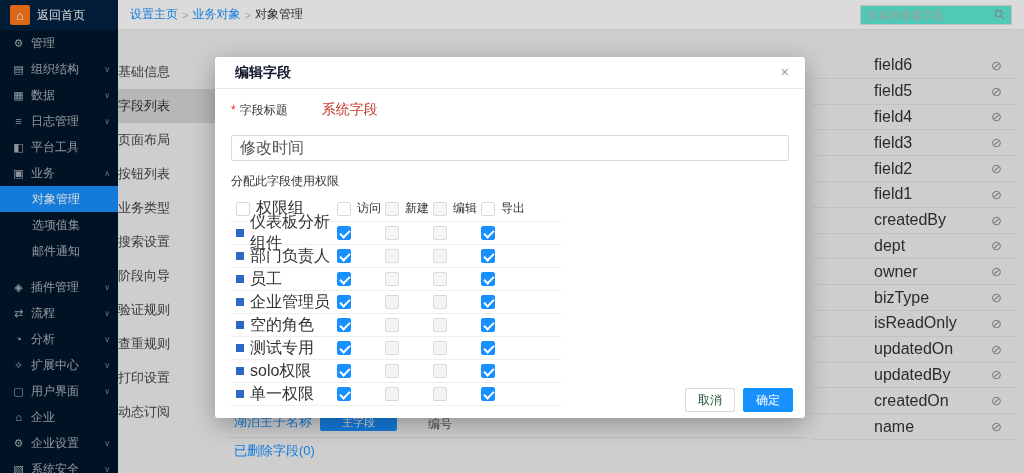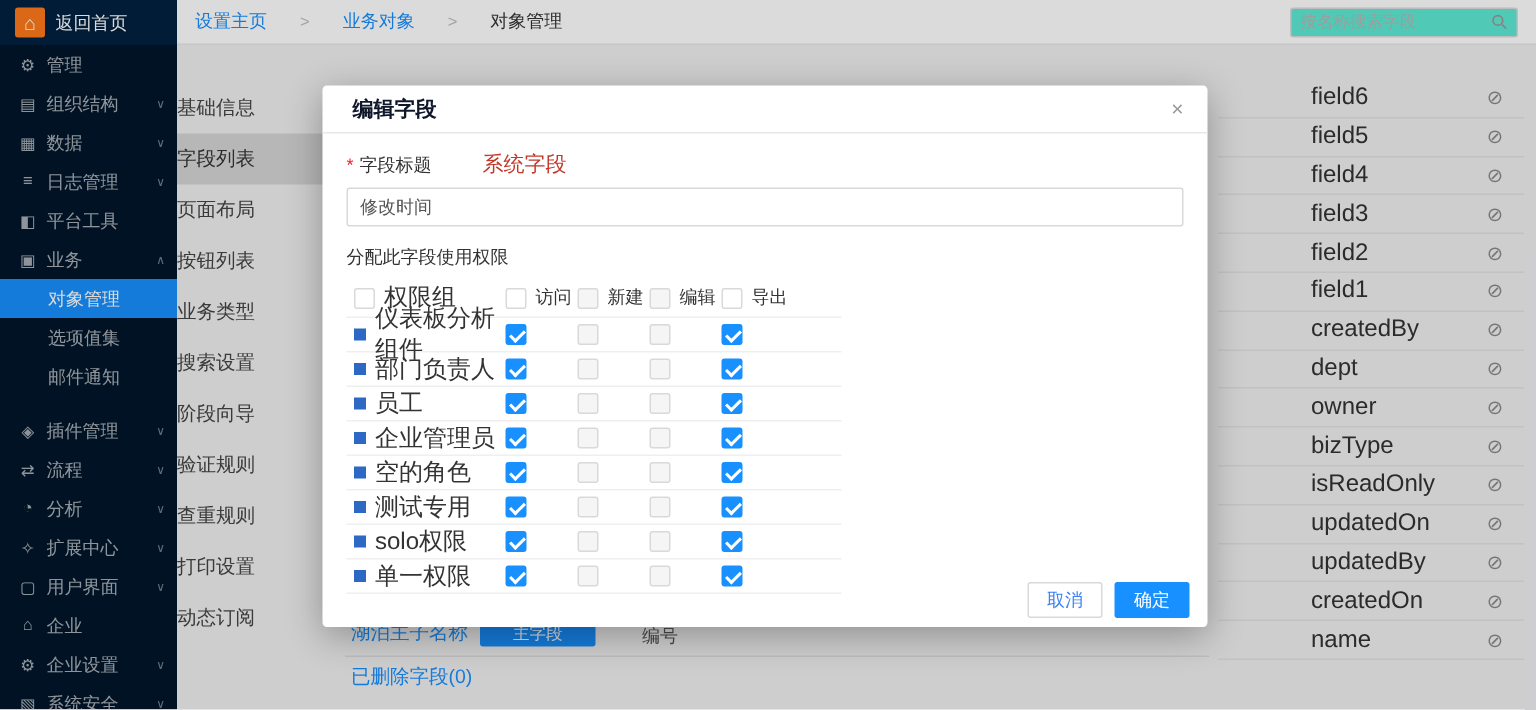--- a/index.html
+++ b/index.html
@@ -14,21 +14,21 @@
   .s-item { height:26px; display:flex; align-items:center; padding:0 8px 0 12px; gap:6px; cursor:pointer; white-space:nowrap; }
   .s-icon { width:13px; font-size:11px; text-align:center; flex:none; }
   .s-label { flex:1; overflow:hidden; }
   .s-caret { font-size:8px; color:rgba(255,255,255,.45); }
   .s-item.active { background:#1890ff; color:#fff; }
   .s-item.sub { padding-left:32px; }
   .s-gap { height:10px; }
 
   
   .header { position:absolute; left:118px; top:0; right:0; height:30px; background:#fff; display:flex; align-items:center; padding:0 12px; border-bottom:1px solid #e8e8e8; z-index:1; }
-  .crumb { display:flex; align-items:center; gap:22px; font-size:12px; }
+  .crumb { display:flex; align-items:center; gap:4px; font-size:12px; }
   .crumb-link { color:#1890ff; cursor:pointer; }
   .crumb-cur { color:#333; }
   .crumb-sep { color:#bfbfbf; font-size:11px; }
   .search { margin-left:auto; width:152px; height:20px; border:1px solid #dcdcdc; border-radius:2px; background:#5eead4; display:flex; align-items:center; padding:0 6px; gap:4px; }
   .search input { border:0; outline:0; flex:1; font-size:11px; color:#666; background:transparent; width:100%; font-family:inherit; }
   .search input::placeholder { color:#b8b8b8; }
 
   
   .subnav { position:absolute; left:118px; top:55px; width:114px; z-index:1; }
   .sn-item { height:34px; display:flex; align-items:center; font-size:13px; color:#444; cursor:pointer; white-space:nowrap; }
@@ -53,36 +53,36 @@
 
   
   .modal { position:absolute; left:215px; top:57px; width:590px; height:361px; background:#fff; border-radius:3px; box-shadow:0 6px 24px rgba(0,0,0,.3); z-index:20; }
   .m-header { height:32px; display:flex; align-items:center; padding:0 20px; border-bottom:1px solid #e8e8e8; font-size:14px; font-weight:bold; color:#0f172a; }
   .m-close { position:absolute; right:16px; top:8px; color:#999; font-size:14px; cursor:pointer; line-height:1; }
   .m-body { padding:10px 16px 0 16px; }
   .label-row { display:flex; align-items:baseline; margin-top:2px; }
   .req { color:#f5222d; margin-right:4px; font-size:12px; }
   .f-label { font-size:12px; color:#333; }
   .annot { color:#c0392b; font-size:14px; margin-left:34px; }
-  .m-input { margin-top:6px; width:100%; height:26px; border:1px solid #d9d9d9; border-radius:2px; padding:0 8px; font-size:12px; color:#555; outline:none; font-family:inherit; }
+  .m-input { margin-top:16px; width:100%; height:26px; border:1px solid #d9d9d9; border-radius:2px; padding:0 8px; font-size:16px; color:#555; outline:none; font-family:inherit; }
   .perm-title { margin-top:12px; font-size:12px; color:#333; }
   .p-table { margin-top:6px; width:330px; }
   .p-head, .p-row { display:flex; align-items:center; border-bottom:1px solid #efefef; }
   .p-head { height:26px; }
   .p-row { height:23px; }
   .p-c0 { width:106px; display:flex; align-items:center; gap:6px; font-size:16px; color:#333; padding-left:5px; }
   .p-c { width:48px; display:flex; align-items:center; gap:6px; font-size:12px; color:#333; }
   .cb { width:14px; height:14px; border:1px solid #d9d9d9; border-radius:2px; background:#fff; display:inline-block; position:relative; flex:none; cursor:pointer; }
   .cb.checked { background:#1890ff; border-color:#1890ff; }
   .cb.checked::after { content:""; position:absolute; left:4px; top:1px; width:4px; height:8px; border:2px solid #fff; border-top:0; border-left:0; transform:rotate(45deg); }
   .cb.disabled { background:#f5f5f5; cursor:not-allowed; }
   .bullet { width:8px; height:8px; background:#2d68c4; display:inline-block; flex:none; }
   .m-footer { position:absolute; right:12px; bottom:6px; display:flex; gap:8px; }
   .btn { height:24px; padding:0 12px; border-radius:2px; font-size:12px; display:flex; align-items:center; cursor:pointer; }
-  .btn-default { background:#fff; border:1px solid #d9d9d9; color:#3b82f6; }
+  .btn-default { background:#fff; border:1px solid #d9d9d9; color:#14532d; }
   .btn-primary { background:#1890ff; border:1px solid #1890ff; color:#fff; }
 </style>
 </head>
 <body>
 
 <div class="app">
 
   <aside class="sidebar">
     <div class="logo">
       <span class="logo-box">⌂</span>

